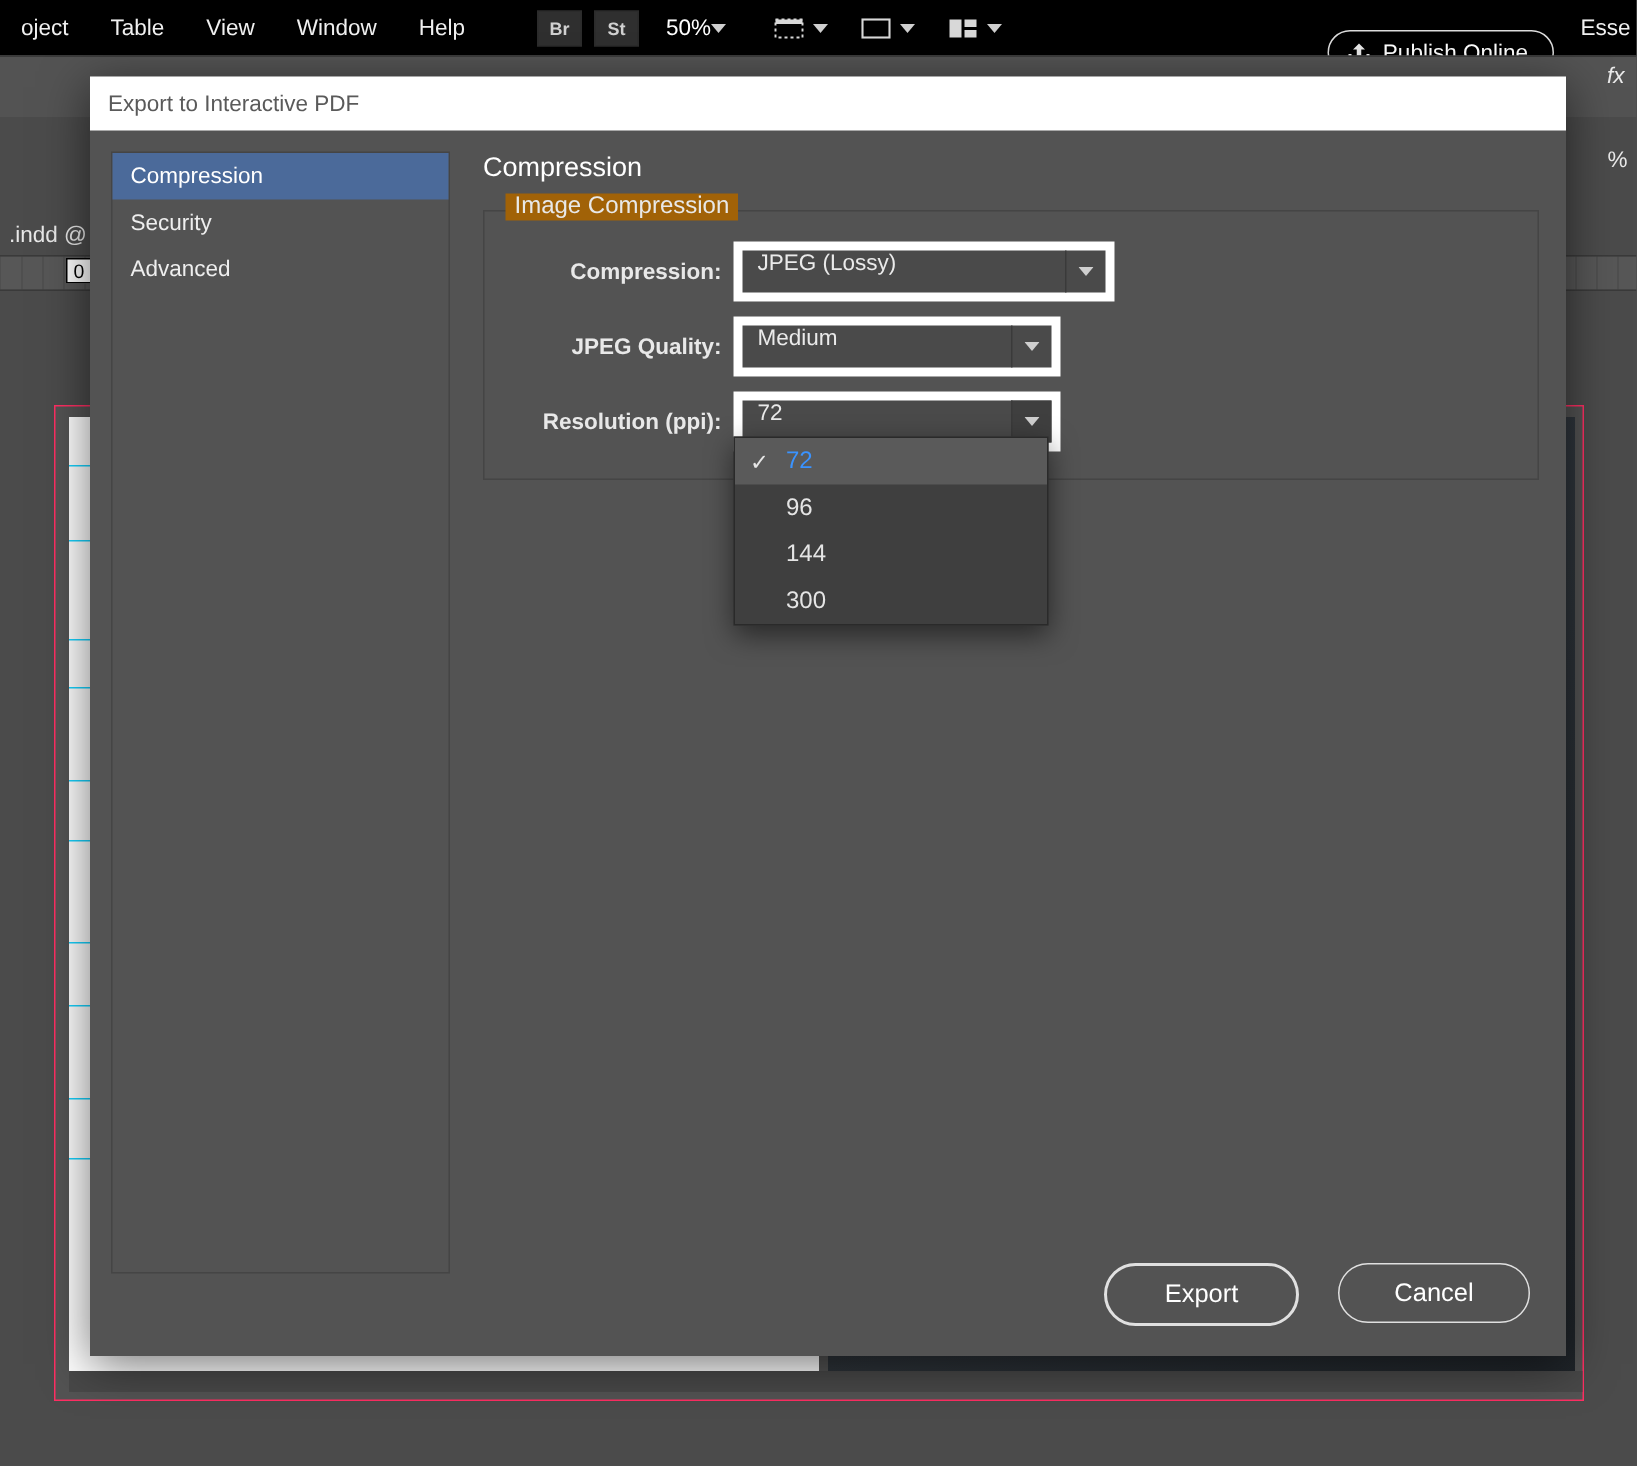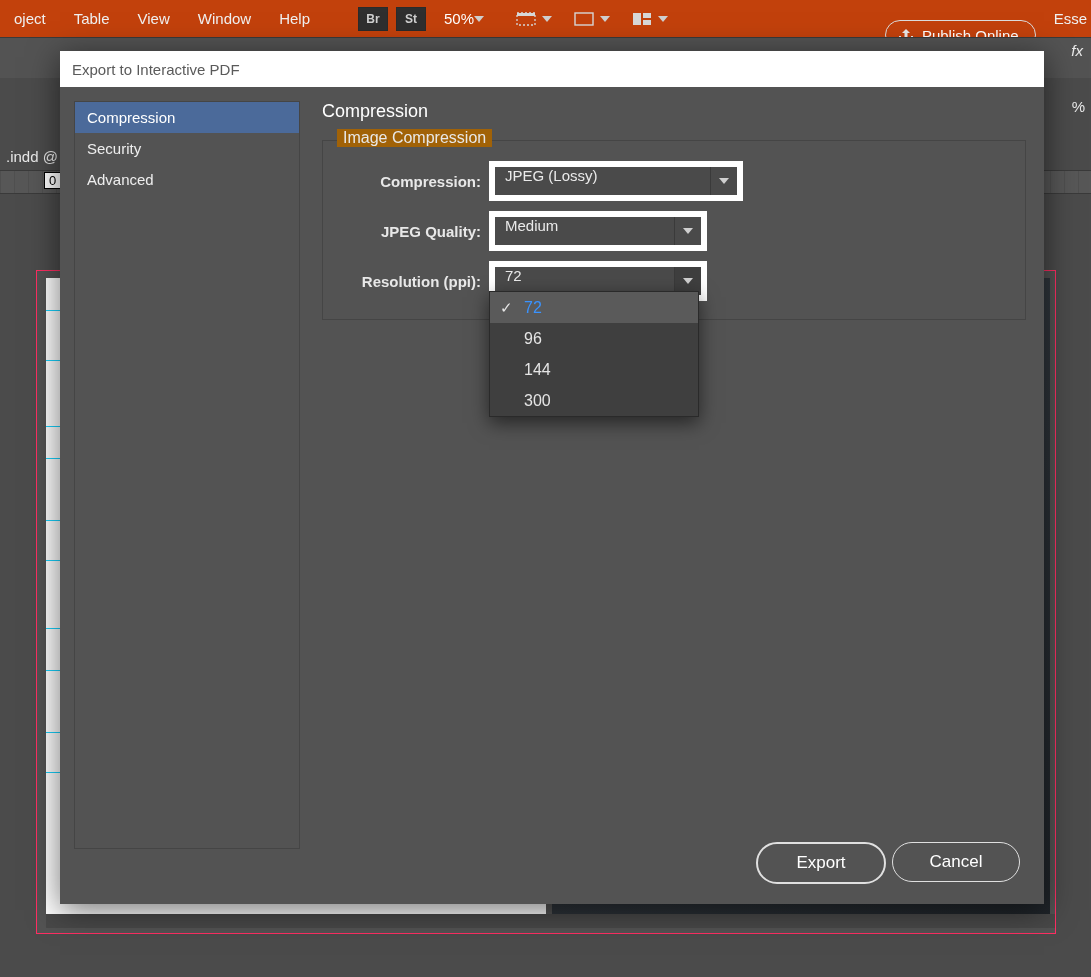--- a/index.html
+++ b/index.html
@@ -14,21 +14,21 @@
     overflow: hidden;
     position: relative;
     user-select: none;
   }
 
   
   .menubar {
     position: absolute;
     left: 0; top: 0; right: 0;
     height: 37px;
-    background: #c2410c;
+    background: #000000;
     display: flex;
     align-items: center;
     color: #f0f0f0;
   }
   .menubar .menu-item {
     padding: 0 14px;
     height: 100%;
     display: flex;
     align-items: center;
     cursor: default;
@@ -254,21 +254,21 @@
   .dropdown .opt.checked::before{
     content:"✓";
     position:absolute; left:10px;
     color:#e6e6e6;
     font-size:15px;
   }
 
   .dialog-buttons{
     position:absolute;
     right:24px; bottom:20px;
-    display:flex; gap:6px;
+    display:flex; gap:26px;
   }
   .pill-btn{
     min-width:126px; height:38px;
     border:1.6px solid #e0e0e0;
     border-radius:22px;
     display:flex; align-items:center; justify-content:center;
     color:#fff; font-size:17px;
     background:transparent;
   }
   .pill-btn.primary{ border-width:2.2px; }

